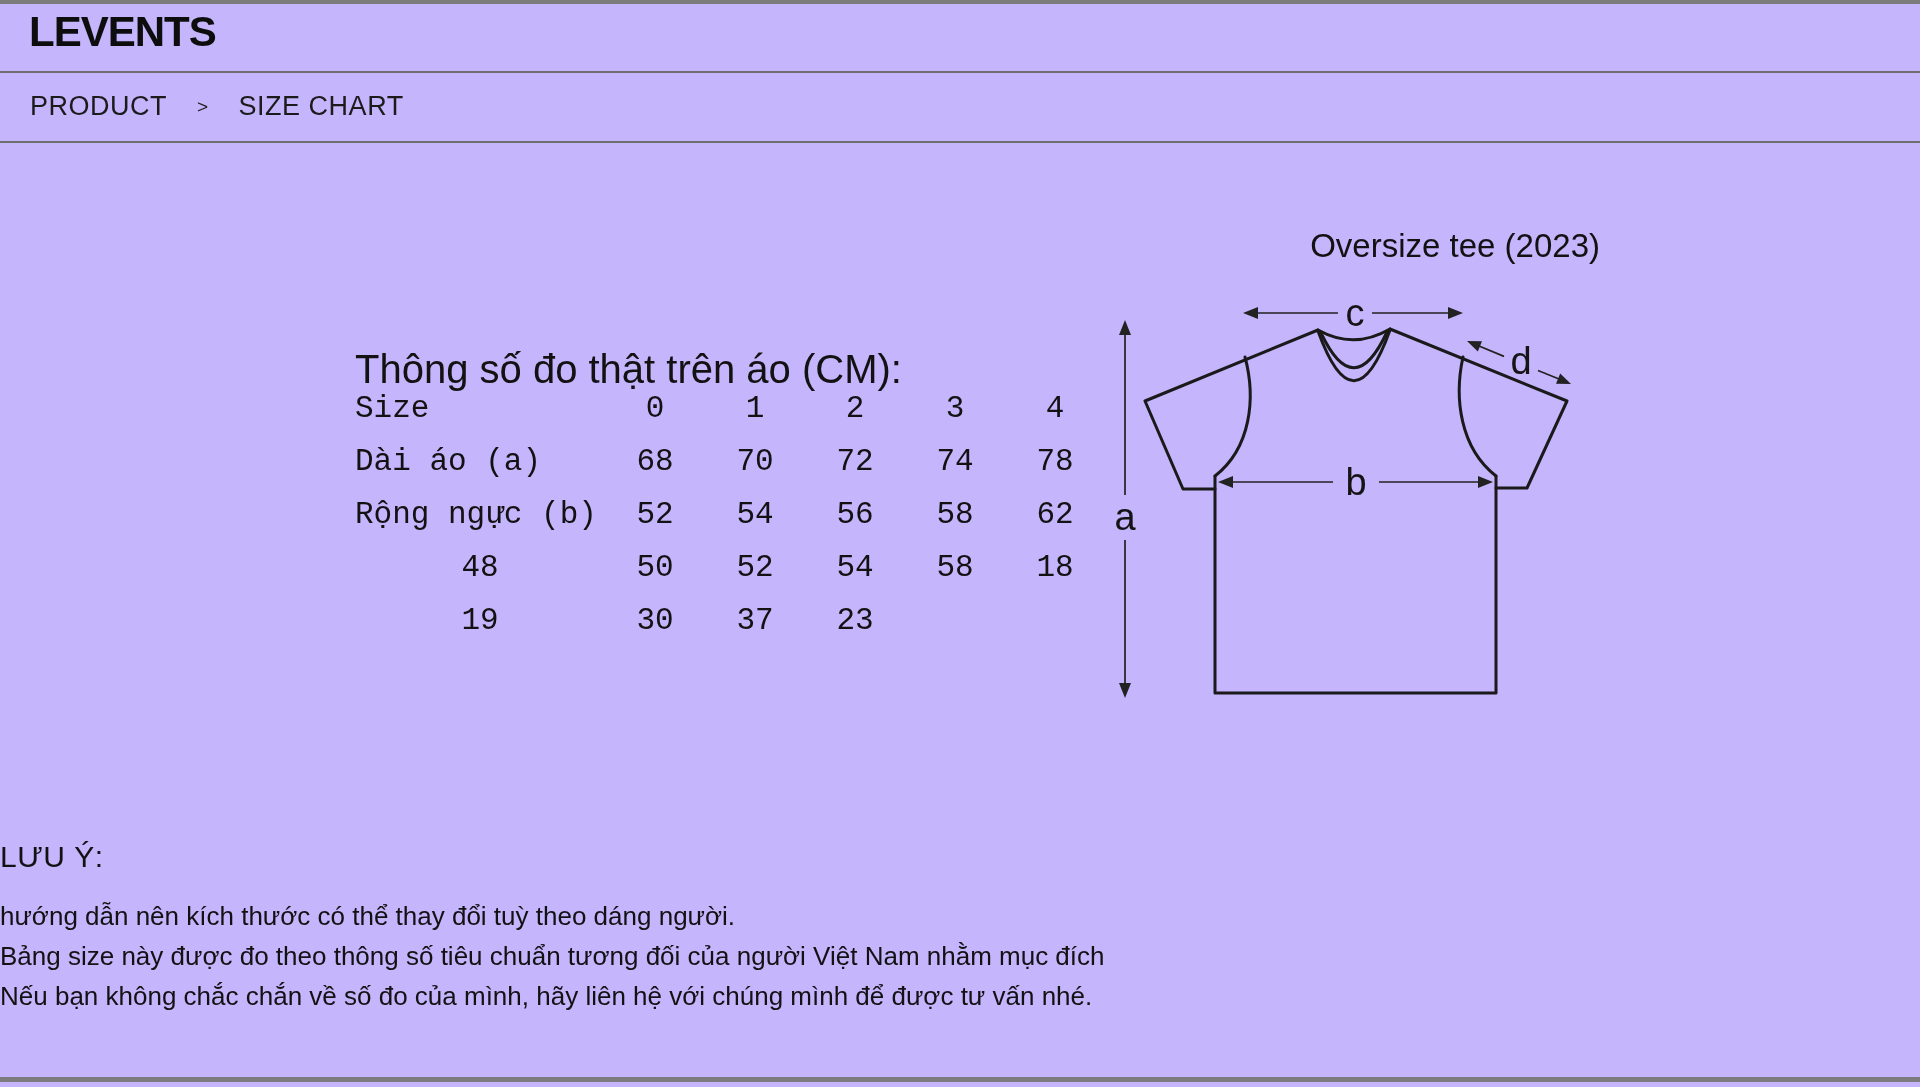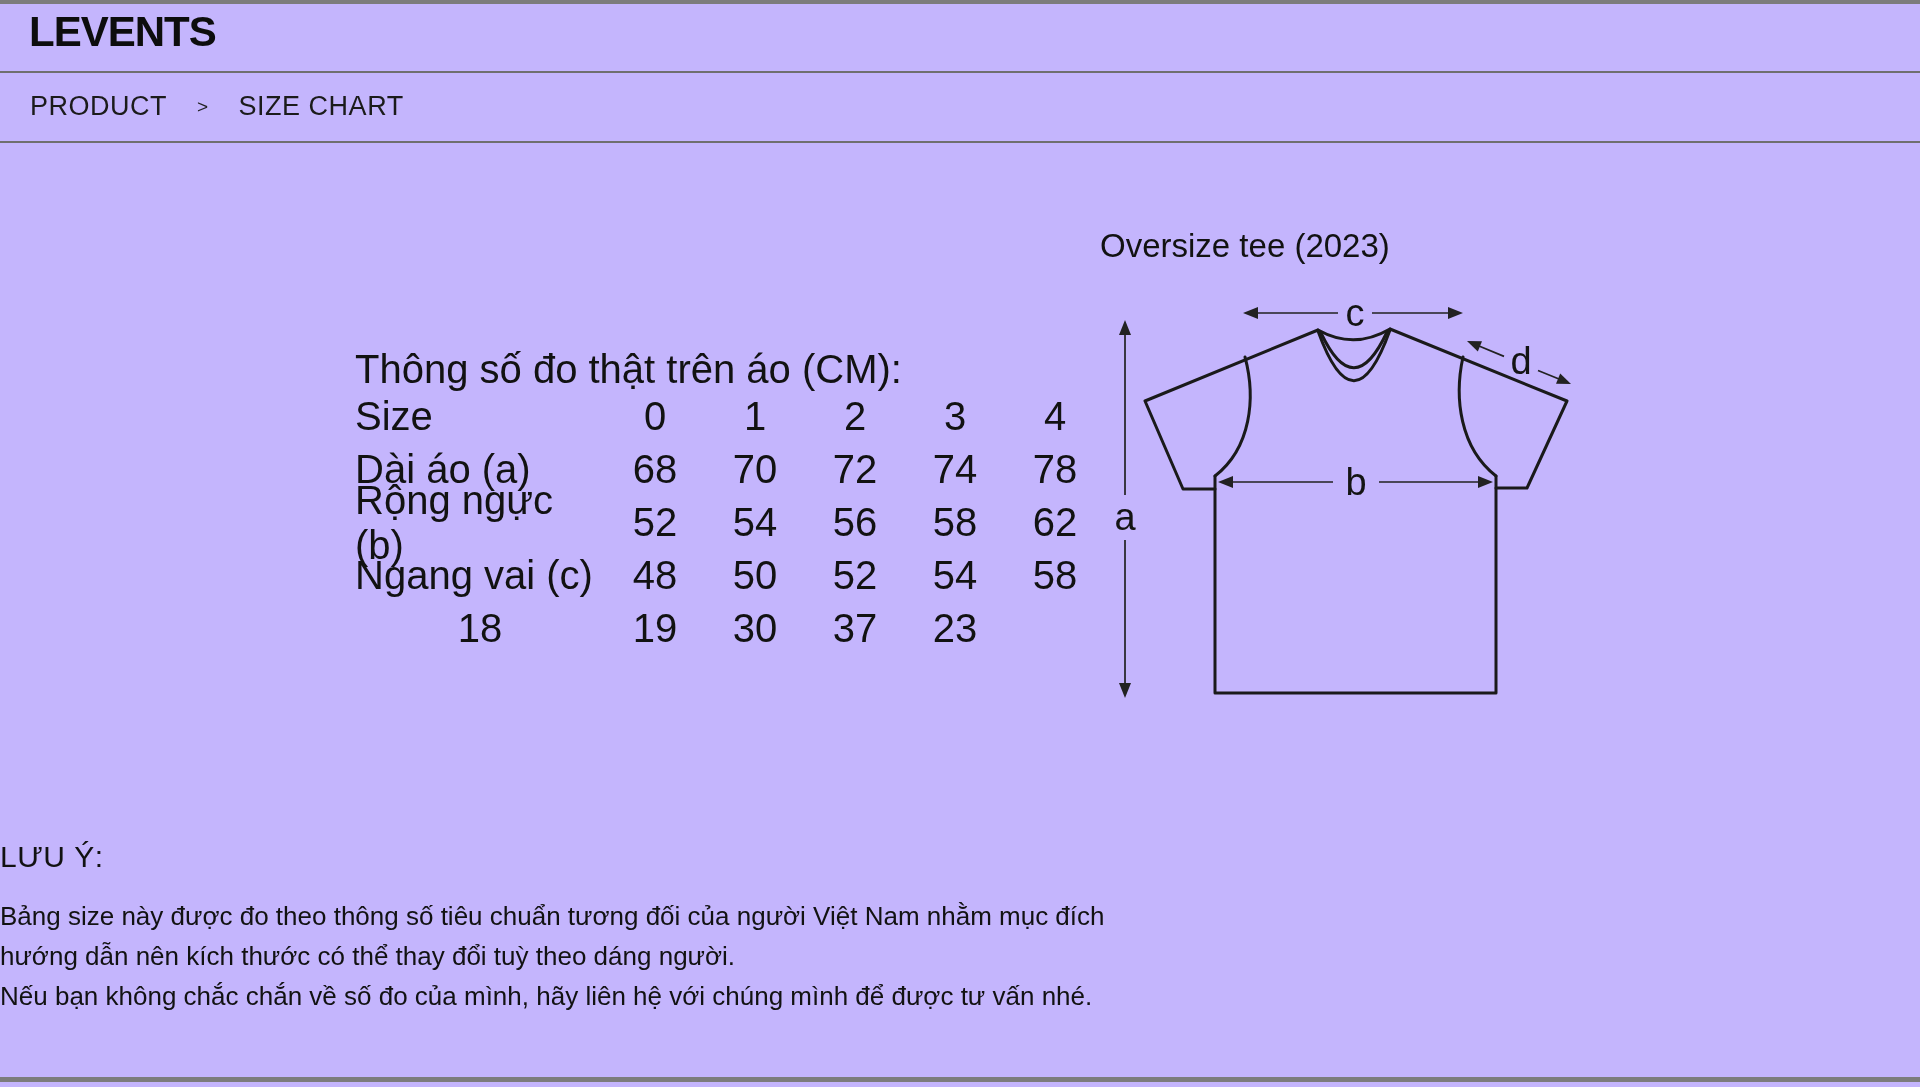--- a/index.html
+++ b/index.html
@@ -25,31 +25,31 @@
     position:absolute;left:30px;top:91px;
     display:flex;align-items:center;gap:30px;
     font-size:27px;letter-spacing:0.5px;color:#1b1b1b;
   }
   .breadcrumb .sep{font-size:19px;color:#222;}
   .chart-title{
     position:absolute;left:355px;top:347px;
     font-size:40px;white-space:nowrap;color:#121212;
   }
   .size-grid{
-    position:absolute;left:355px;top:390px;
+    position:absolute;left:355px;top:382px;
     display:grid;
     grid-template-columns:250px repeat(5,100px);
     grid-auto-rows:53px;
-    font-size:40px;color:#121212;
+    font-size:31px;color:#121212;font-family:Liberation Mono, monospace;
   }
   .size-grid .cell{display:flex;align-items:center;}
   .size-grid .val{justify-content:center;}
   .tee-title{
     position:absolute;left:1100px;top:227px;width:500px;
-    text-align:left;font-size:33px;color:#121212;white-space:nowrap;
+    text-align:right;font-size:33px;color:#121212;white-space:nowrap;
   }
   .tee-svg{position:absolute;left:1090px;top:250px;}
   .note{
     position:absolute;left:0;top:840px;width:1920px;
     color:#121212;
   }
   .note-heading{font-size:30px;letter-spacing:0.5px;margin-bottom:22px;}
   .note-line{font-size:26px;line-height:40px;}
   svg text{font-family:"Liberation Sans", sans-serif;fill:#141414;}
 </style>
@@ -89,21 +89,20 @@
     <div class="cell val">74</div>
     <div class="cell val">78</div>
 
     <div class="cell lbl">Rộng ngực (b)</div>
     <div class="cell val">52</div>
     <div class="cell val">54</div>
     <div class="cell val">56</div>
     <div class="cell val">58</div>
     <div class="cell val">62</div>
 
-    <div class="cell lbl">Ngang vai (c)</div>
     <div class="cell val">48</div>
     <div class="cell val">50</div>
     <div class="cell val">52</div>
     <div class="cell val">54</div>
     <div class="cell val">58</div>
 
     <div class="cell val">18</div>
     <div class="cell val">19</div>
     <div class="cell val">30</div>
     <div class="cell val">37</div>
@@ -152,20 +151,20 @@
     </g>
 
     <text x="1125" y="530" font-size="38" text-anchor="middle">a</text>
     <text x="1356" y="495" font-size="38" text-anchor="middle">b</text>
     <text x="1355" y="326" font-size="38" text-anchor="middle">c</text>
     <text x="1521" y="374" font-size="38" text-anchor="middle">d</text>
   </svg>
 
   <div class="note">
     <div class="note-heading">LƯU Ý:</div>
+    <div class="note-line">hướng dẫn nên kích thước có thể thay đổi tuỳ theo dáng người.</div>
     <div class="note-line">Bảng size này được đo theo thông số tiêu chuẩn tương đối của người Việt Nam nhằm mục đích</div>
-    <div class="note-line">hướng dẫn nên kích thước có thể thay đổi tuỳ theo dáng người.</div>
     <div class="note-line">Nếu bạn không chắc chắn về số đo của mình, hãy liên hệ với chúng mình để được tư vấn nhé.</div>
   </div>
 
   <div class="bar bottom"></div>
 
 </div>
 
 </body></html>

